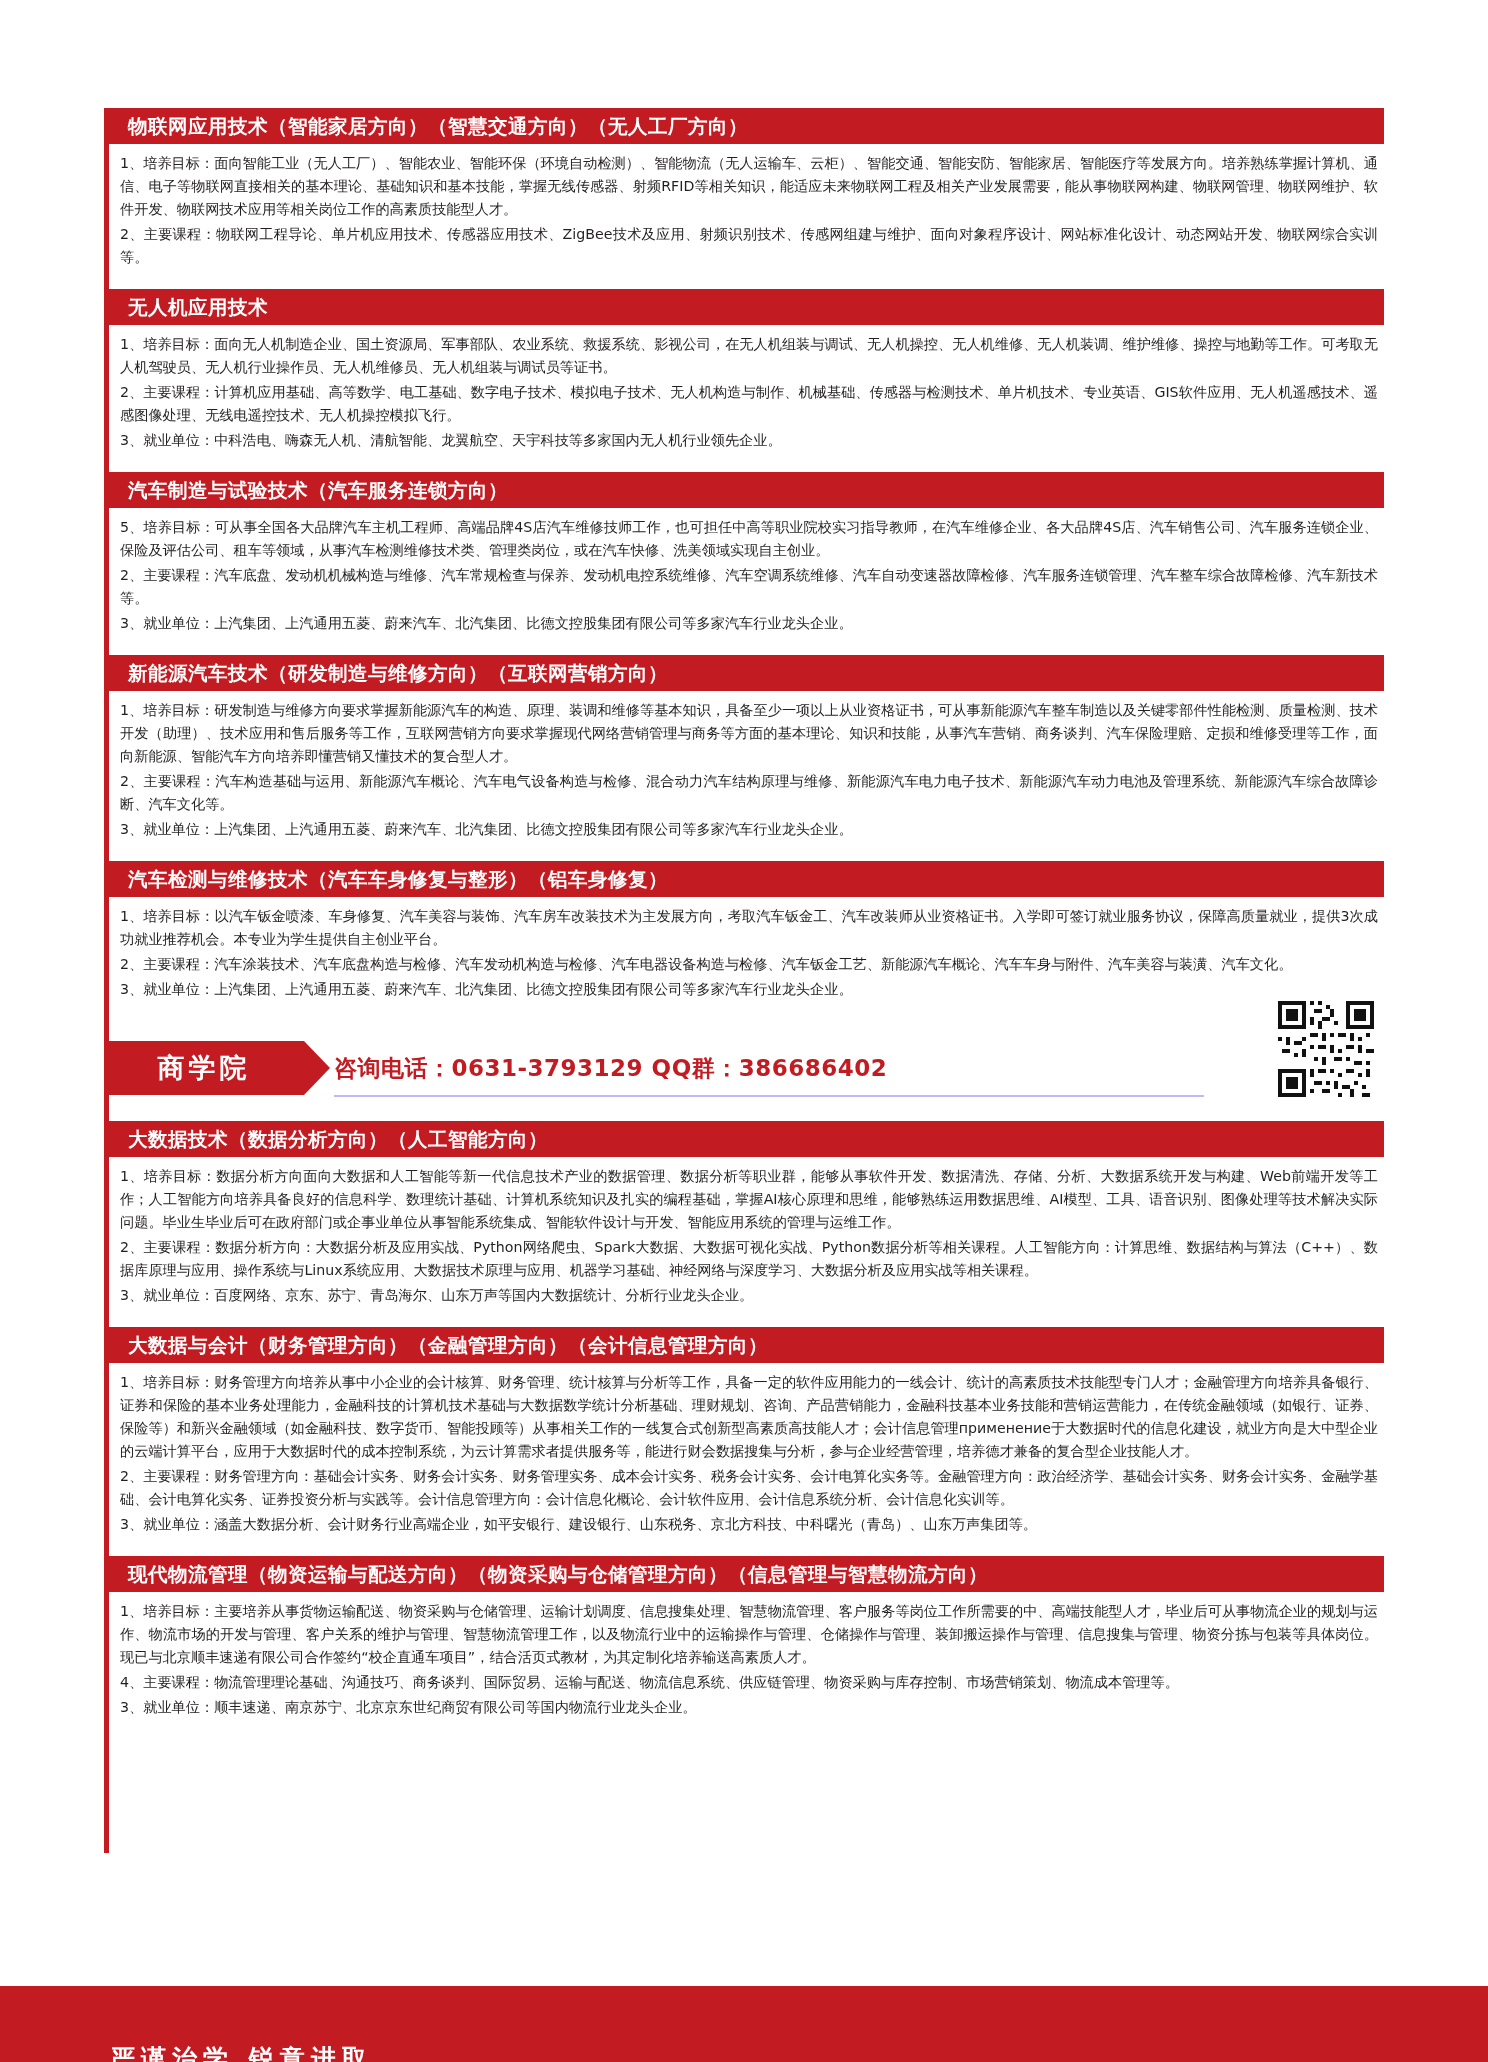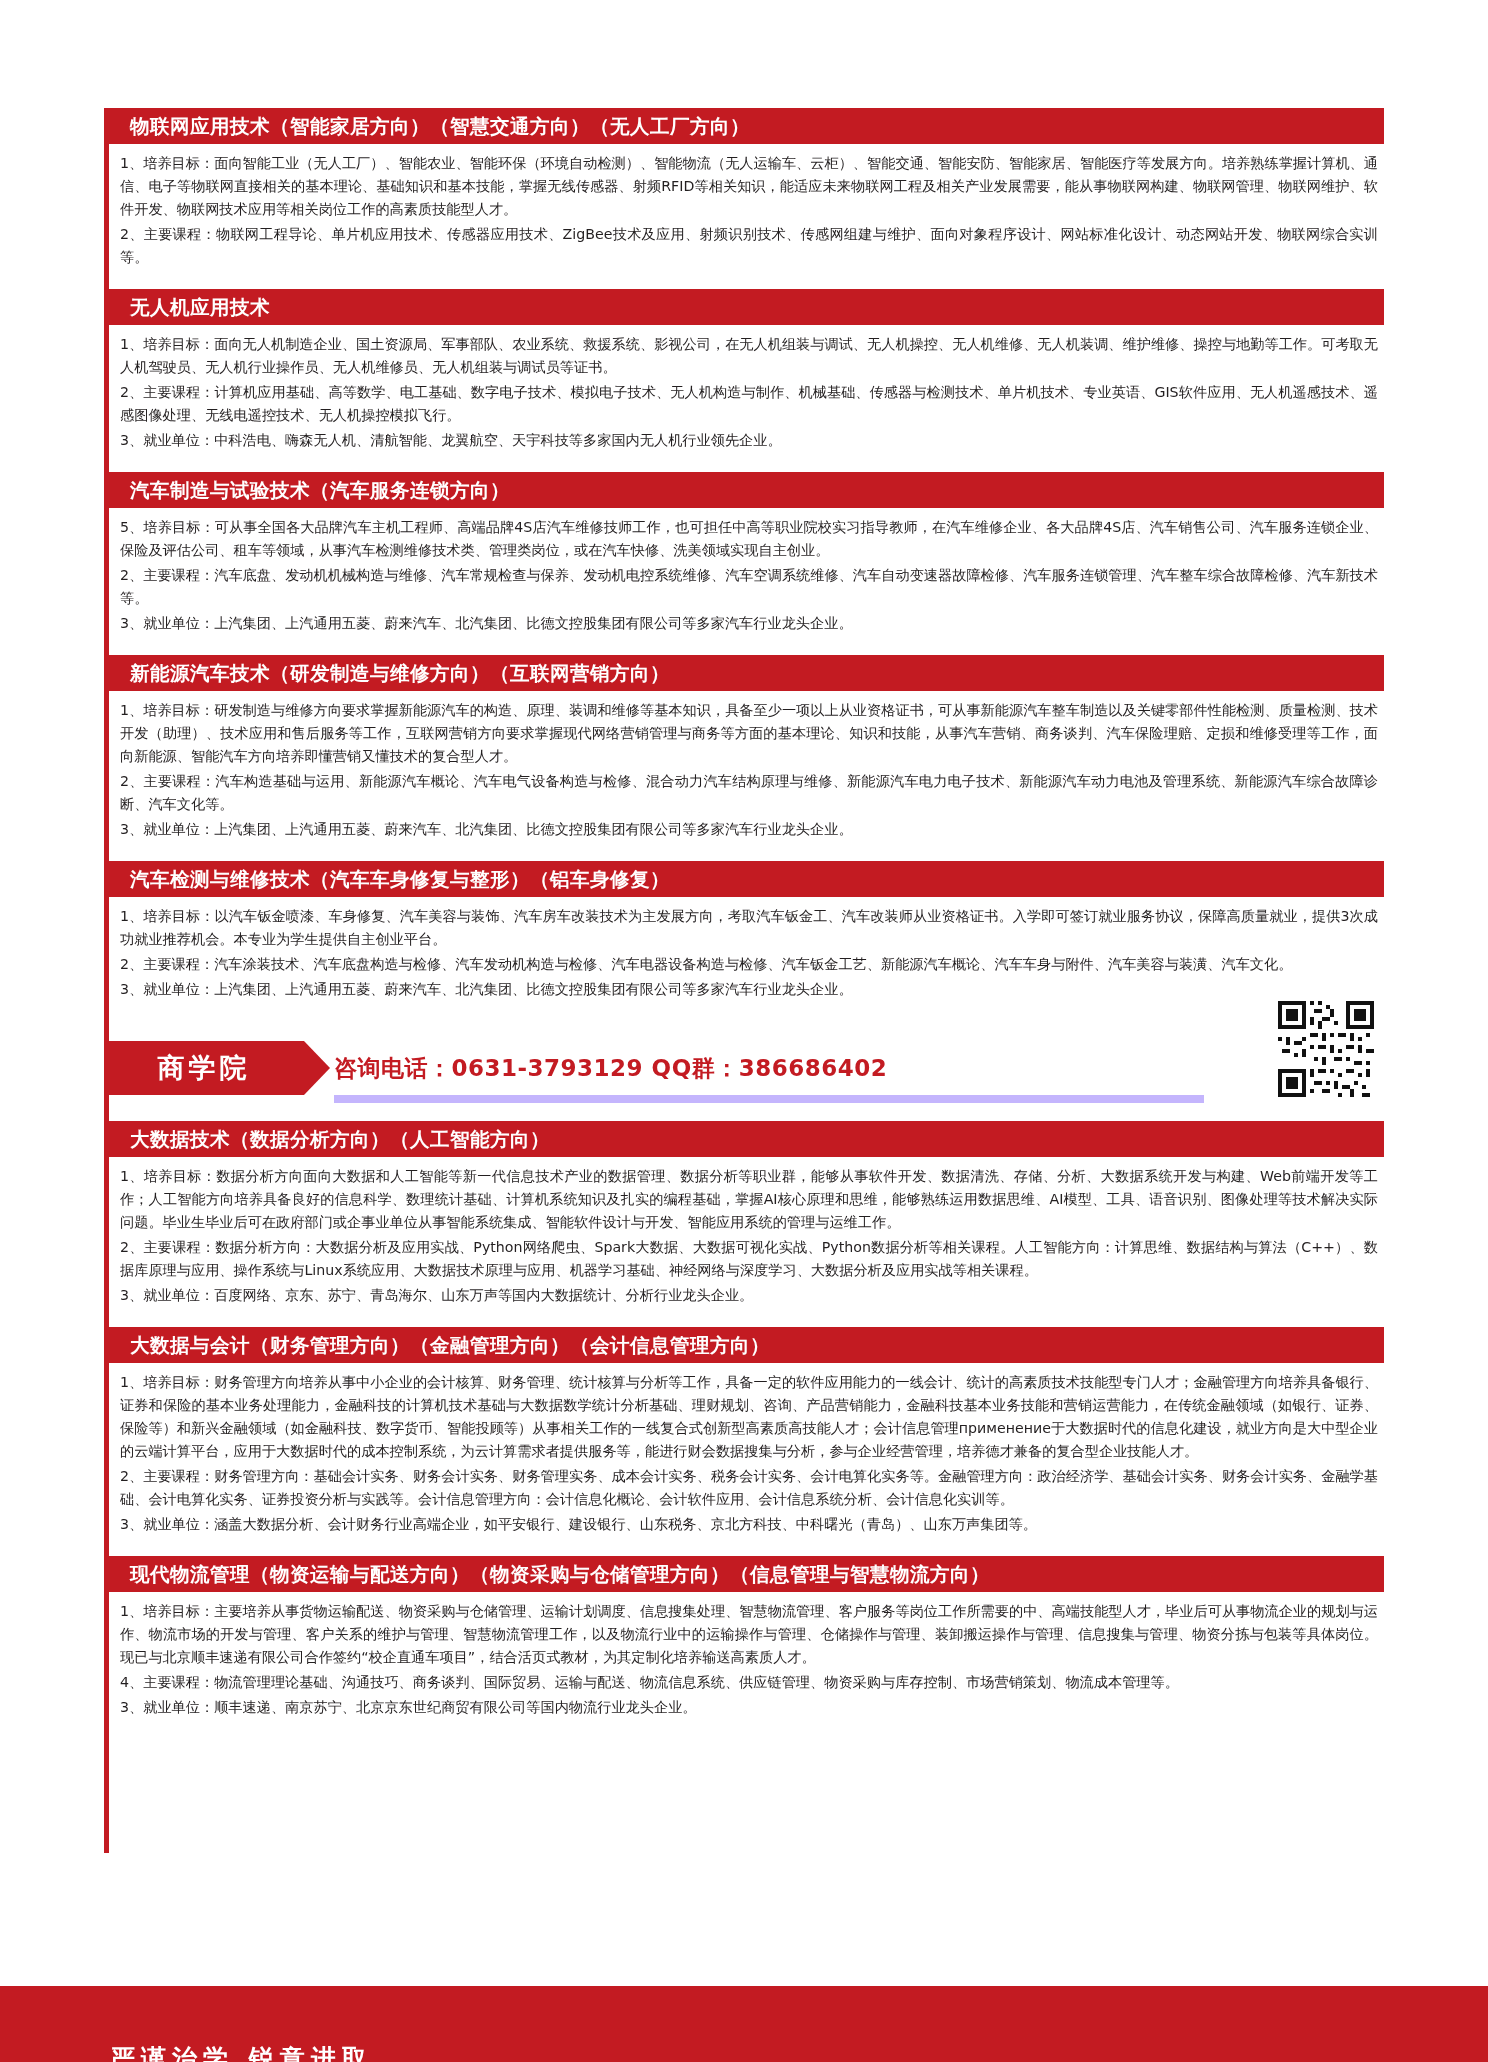--- a/index.html
+++ b/index.html
@@ -18,21 +18,21 @@
   .page {
     position:absolute; left:104px; top:108px; width:1280px;
   }
   .section { margin-bottom:14px; }
   .sec-head-wrap {
     background:#c31b22;
     height:36px;
     display:flex; align-items:center;
   }
   .sec-head-wrap .t {
-    color:#fff; font-size:19.5px; font-weight:bold; padding-left:0; letter-spacing:0.5px;margin-left:26px;
+    color:#fff; font-size:19.5px; font-weight:bold; padding-left:24px; letter-spacing:0.5px;
   }
   .sec-body {
     padding:8px 6px 4px 16px;
     font-size:14.2px;
     line-height:1.62;
     color:#231f20;
     text-align:justify;
   }
   .sec-body p { margin:0 0 2px 0; text-indent:0; }
 
@@ -53,21 +53,21 @@
   }
   .cb-left:after {
     content:""; position:absolute; right:-26px; top:0;
     border-left:26px solid #c31b22;
     border-top:27px solid transparent;
     border-bottom:27px solid transparent;
   }
   .cb-right {
     position:absolute; left:230px; top:0; right:180px; height:54px;
     display:flex; align-items:center;
-    border-bottom:8px solid #c4b5fd;
+    border-bottom:2px solid #c4b5fd;
   }
   .cb-right .phone {
     font-size:23px; font-weight:bold; color:#c31b22; letter-spacing:0.5px;
   }
   .qr {
     position:absolute; right:10px; top:-40px;
     width:96px; height:96px;
   }
   .qr svg { display:block; }
 

